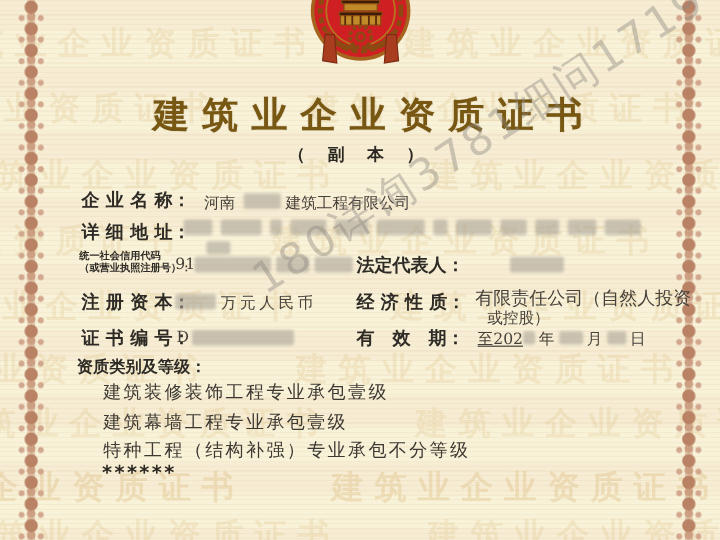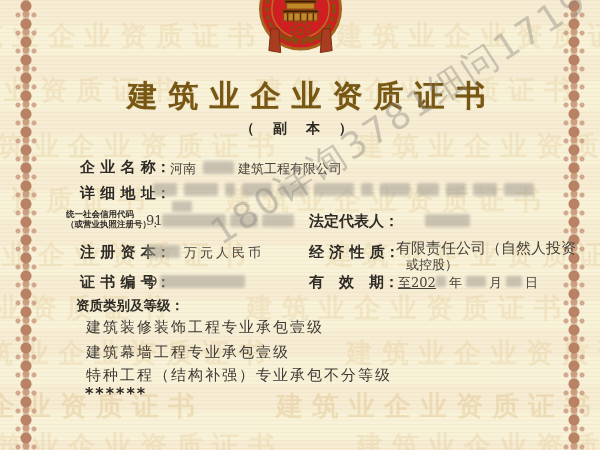--- a/index.html
+++ b/index.html
@@ -55,21 +55,21 @@
     font-size:30px; font-weight:bold; letter-spacing:11px; color:#775712;
     text-shadow:0 0 1px rgba(90,60,10,.4);
     padding-left:24px;
   }
   .subtitle{
     position:absolute; left:0; right:0; top:120px; text-align:center;
     font-size:14px; font-weight:bold; letter-spacing:7px; color:#2b2822;
   }
 
   
-  .lbl{position:absolute; font-weight:bold; color:#2e2b26; font-size:15px; white-space:nowrap;margin-left:12px;}
+  .lbl{position:absolute; font-weight:bold; color:#2e2b26; font-size:15px; white-space:nowrap;}
   .lbl-small{position:absolute; font-weight:bold; color:#2e2b26; font-size:8.5px; line-height:9.5px; white-space:nowrap;}
   .val{position:absolute; font-family:"DejaVu Serif", serif; color:#46413a; font-size:13px; white-space:nowrap;}
   .redact{position:absolute; height:13px; background:#a49e94; opacity:.55; filter:blur(1.5px); border-radius:2px;}
   .redact.sm{height:11px;}
   .quali{position:absolute; left:86px; font-family:"DejaVu Serif", serif; color:#3c3832; font-size:15px; letter-spacing:2px; white-space:nowrap;}
   .stars{position:absolute; left:85px; font-weight:bold; color:#2b2822; font-size:16px; letter-spacing:2px;}
 </style>
 </head>
 <body>
 

